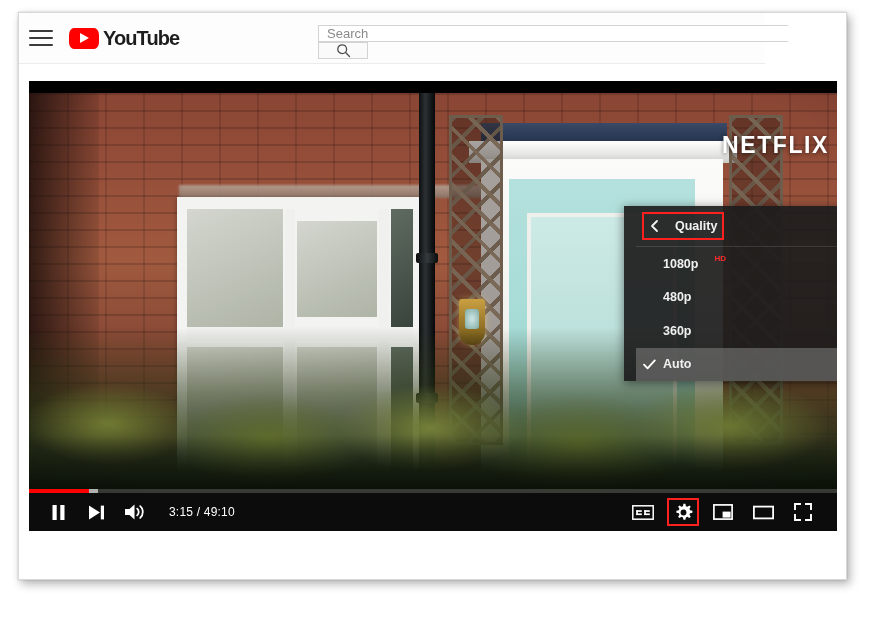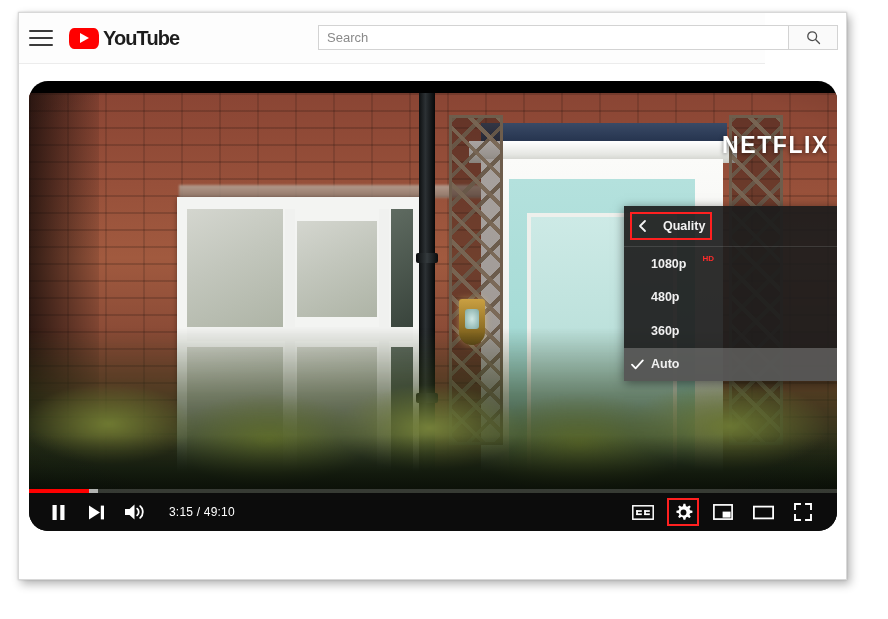--- a/index.html
+++ b/index.html
@@ -81,20 +81,21 @@
     font-weight: bold;
     color: #1d1d1d;
     letter-spacing: -0.9px;
     line-height: 1;
   }
   #search-wrap {
     position: absolute;
     left: 299px; top: 12px;
     display: flex;
     height: 25px;
+    flex-direction: column;
   }
   #search-input {
     width: 470px;
     height: 100%;
     box-sizing: border-box;
     border: 1px solid #d3d3d3;
     border-right: none;
     background: #ffffff;
     padding: 0 8px;
     font-size: 13px;
@@ -116,21 +117,20 @@
   }
 
   
   #player {
     position: absolute;
     left: 10px; top: 68px;
     width: 808px;
     height: 450px;
     background: #000000;
     overflow: hidden;
-    border-radius: 19px;
   }
   #video-scene {
     position: absolute;
     left: 0; top: 12px;
     width: 808px;
     height: 412px;
     overflow: hidden;
     background: #6d3a2c;
   }
 
@@ -300,20 +300,21 @@
 
   
   #settings-menu {
     position: absolute;
     left: 595px; top: 125px;
     width: 216px;
     background: rgba(28,28,28,0.92);
     color: #eeeeee;
     font-size: 12px;
     box-shadow: 0 2px 10px rgba(0,0,0,.5);
+    padding-left: 12px;
   }
   #menu-header {
     position: relative;
     height: 40px;
     display: flex;
     align-items: center;
     padding-left: 12px;
     border-bottom: 1px solid rgba(255,255,255,0.12);
     cursor: pointer;
   }

